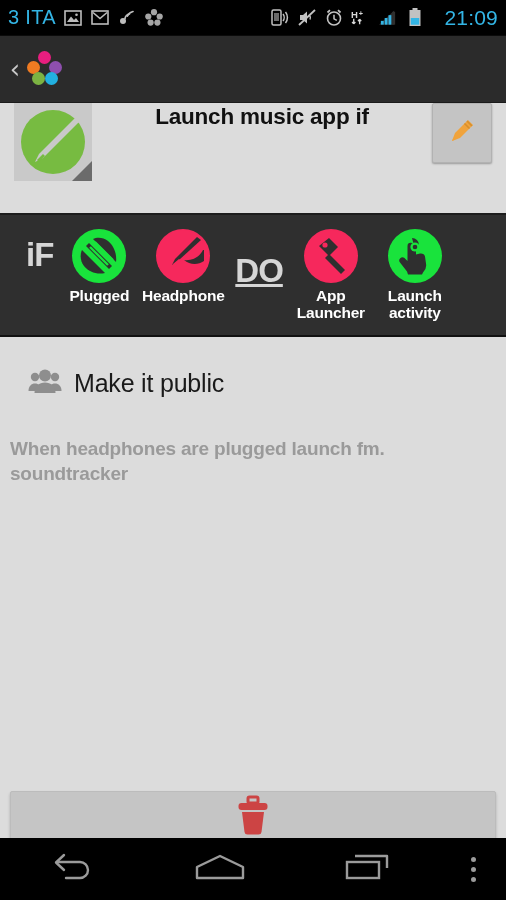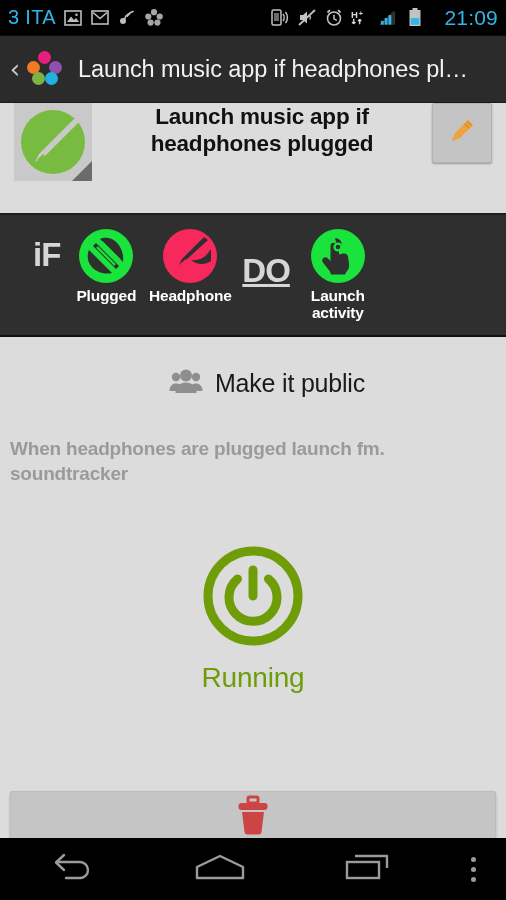--- a/index.html
+++ b/index.html
@@ -66,21 +66,21 @@
   .edit-btn {
     width:60px; height:60px; background:#c4c4c4; flex:0 0 auto;
     border:1px solid #b2b2b2; border-radius:2px;
     box-shadow:0 1px 2px rgba(0,0,0,.30);
     display:flex; align-items:center; justify-content:center;
   }
 
   
   .strip {
     background:#2f2f2f; height:122px; display:flex; align-items:flex-start;
-    padding:14px 8px 0 23px; border-bottom:2px solid #111;
+    padding:14px 8px 0 16px; border-bottom:2px solid #111;
   }
   .strip-label {
     font-size:33px; font-weight:bold; color:#d6d6d6; line-height:52px;
     flex:0 0 auto; letter-spacing:-1px;
   }
   .strip-label.do-label { margin:16px 6px 0 10px;text-decoration:underline; }
   .strip-label.if-label { margin:0 4px 0 10px; }
   .node { width:84px; flex:0 0 auto; text-align:center; }
   .node .bubble {
     width:54px; height:54px; border-radius:50%; margin:0 auto 4px auto;
@@ -89,21 +89,21 @@
   .node .bubble.pink  { background:#f6285c; }
   .node .bubble.green { background:#19e33c; }
   .node .cap {
     color:#fff; font-size:15.5px; font-weight:bold; line-height:1.12;
     word-break:break-word; letter-spacing:-.2px;
   }
 
   
   .body { background:#dcdcdc; position:relative; height:520px; }
   .public-row {
-    display:flex; align-items:center; justify-content:center;
+    display:flex; align-items:center; 
     gap:12px; padding-top:30px;padding-left:28px;
   }
   .public-label { font-size:25px; color:#1a1a1a; font-weight:400; letter-spacing:-.2px; }
   .desc {
     color:#9a9a9a; font-size:19px; font-weight:bold; line-height:1.3;
     padding:38px 16px 0 10px; letter-spacing:-.2px;
   }
   .status-wrap { text-align:center; padding-top:58px; }
   .status-label {
     color:#6f9d08; font-size:28px; margin-top:10px; letter-spacing:-.2px;
@@ -218,35 +218,33 @@
 
   <div class="actionbar">
     <div class="back-chevron">‹</div>
     <div class="logo-flower">
       <i class="lf-top"></i>
         <i class="lf-left"></i>
         <i class="lf-right"></i>
         <i class="lf-bleft"></i>
         <i class="lf-bright"></i>
     </div>
-    <div class="ab-title">Launch music app if headphones pl…</div>
   </div>
 
   <div class="headcard">
     <div class="recipe-icon">
       <svg width="64" height="64" viewBox="0 0 64 64">
         <path d="M32 0 a32 32 0 1 1 0 64 a32 32 0 0 1 0-64 Z" fill="#77bb41"></path>
         <path d="M60 10 L22 48 L14 52 L18 44 L56 6 Z" fill="#c9c9c9"></path>
         <path d="M22 44 l-6 6 l2 2 l6 -6 Z" fill="#77bb41"></path>
       </svg>
       <span class="corner"></span>
     </div>
     <div class="hc-title">
       <div>Launch music app if</div>
-      <div>headphones plugged</div>
     </div>
     <div class="edit-btn">
       <span>
         <svg width="36" height="36" viewBox="0 0 36 36">
           <path d="M8 28 L11 20 L24 7 L29 12 L16 25 Z" fill="#f0a33c"></path>
           <path d="M8 28 L11.5 26.5 L9.5 24.5 Z" fill="#f0a33c"></path>
           <path d="M20.5 10.5 L25.5 15.5 M23 8 L28 13" stroke="#d78f2c" stroke-width="1.6"></path>
         </svg>
       </span>
     </div>
@@ -279,20 +277,34 @@
           <path d="M44 10 L22 30 L15 35 L18 29 L40 7 Z" fill="#2f2f2f"></path>
           <path d="M22 29 l-6 5 l2.5 2.5 l5.5 -6 Z" fill="#f6285c"></path>
           <path d="M46 20 C42 28 34 31 27 30 C33 35 41 35 47 31 L47 20 Z" fill="#2f2f2f"></path>
         </svg>
       </div>
       <div class="cap">Headphone</div>
     </div>
 
     <div class="strip-label do-label">DO</div>
 
+    <div class="node">
+      <div class="bubble pink">
+        <svg width="52" height="52" viewBox="0 0 52 52">
+          <circle cx="26" cy="26" r="26" fill="#f6285c"></circle>
+          <path d="M14 16 L24 8 L33 17 L24 26 Z" fill="#2f2f2f"></path>
+          <circle cx="20" cy="15" r="2.6" fill="#f6285c"></circle>
+          <path d="M24 24 L40 40 L36 44 L20 28 Z" fill="#2f2f2f"></path>
+        </svg>
+      </div>
+      <div class="cap">
+        <div>App</div>
+        <div>Launcher</div>
+      </div>
+    </div>
 
     <div class="node">
       <div class="bubble green">
         <svg width="52" height="52" viewBox="0 0 52 52">
           <circle cx="26" cy="26" r="26" fill="#19e33c"></circle>
           <path d="M23 8 a7 7 0 0 1 7 7 a7 7 0 0 1 -3 5.6 l0 4 l4 -1 a4 4 0 0 1 5 3 l1 7 a10 10 0 0 1 -3 9 l-1 2 l-14 0 l-1 -3 l-7 -9 a3.2 3.2 0 0 1 4.5 -4.5 l3 3 l0 -15 a3.3 3.3 0 0 1 3.3 -3.3 l0 0 a3.3 3.3 0 0 1 3.3 3.3" fill="#2f2f2f"></path>
           <circle cx="26" cy="17" r="4.6" fill="#19e33c"></circle>
           <circle cx="26" cy="17" r="2.3" fill="#2f2f2f"></circle>
         </svg>
       </div>
@@ -314,30 +326,20 @@
           <path d="M20.5 24 c0 -5 3 -7.5 6.5 -7.5 c3.5 0 6.5 2.5 6.5 7.5 Z" fill="#8e8e8e"></path>
           <circle cx="17" cy="8.5" r="6" fill="#8e8e8e"></circle>
           <path d="M6.5 26 c0 -7 4.7 -10.5 10.5 -10.5 c5.8 0 10.5 3.5 10.5 10.5 Z" fill="#8e8e8e"></path>
         </svg>
       </span>
       <span class="public-label">Make it public</span>
     </div>
 
     <div class="desc">When headphones are plugged launch fm. soundtracker</div>
 
-    <div class="status-wrap">
-      <span>
-        <svg width="104" height="104" viewBox="0 0 104 104">
-          <circle cx="52" cy="52" r="45" fill="none" stroke="#6f9d08" stroke-width="9"></circle>
-          <path d="M52 26 v26" stroke="#6f9d08" stroke-width="9" stroke-linecap="round"></path>
-          <path d="M36.5 35 a24 24 0 1 0 31 0" fill="none" stroke="#6f9d08" stroke-width="9" stroke-linecap="round"></path>
-        </svg>
-      </span>
-      <div class="status-label">Running</div>
-    </div>
 
     <div class="delete-bar">
       <div class="delete-btn">
         <span>
           <svg width="38" height="40" viewBox="0 0 38 40">
             <rect x="14" y="2" width="10" height="6" rx="1.5" fill="none" stroke="#cc4444" stroke-width="3"></rect>
             <rect x="4.5" y="8" width="29" height="7" rx="3" fill="#cc4444"></rect>
             <path d="M8 17 h22 l-2.5 20 a3 3 0 0 1 -3 2.6 h-11 a3 3 0 0 1 -3 -2.6 Z" fill="#cc4444"></path>
           </svg>
         </span>

